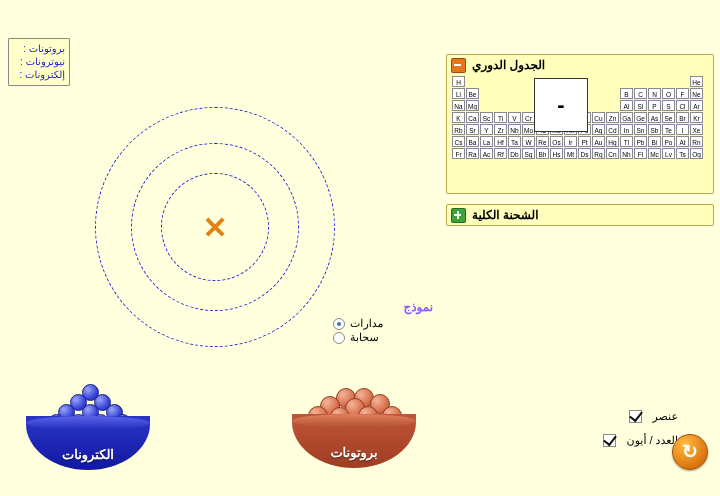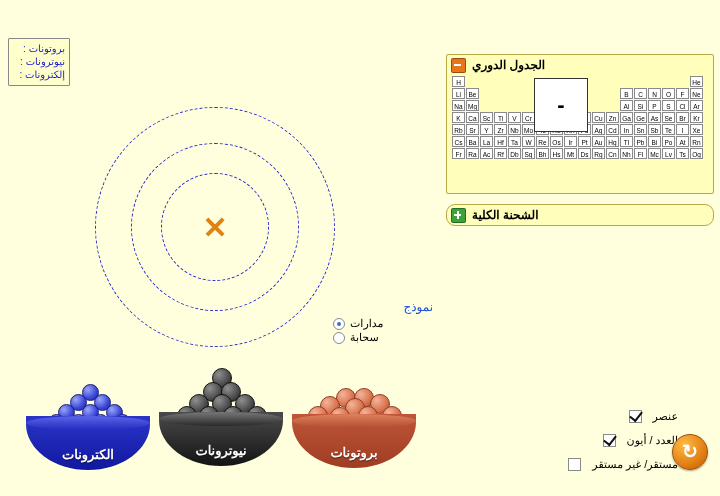--- a/index.html
+++ b/index.html
@@ -83,23 +83,23 @@
   
   .model-box {
     position: absolute;
     left: 333px; top: 300px;
     width: 100px;
     text-align: right;
     direction: rtl;
   }
   .model-title {
     font-size: 12px;
-    color: #1d4ed8;
+    color: #8b5cf6;
     margin: 0 0 3px 0;
-    font-weight: normal;
+    font-weight: bold;
   }
   .radio-row {
     display: flex;
     flex-direction: row-reverse;
     align-items: center;
     justify-content: flex-start;
     gap: 5px;
     margin-bottom: 1px;
   }
   .radio-row .lbl {
@@ -283,21 +283,21 @@
     border: 1px solid #333;
     background: #fff;
     font-size: 22px;
     font-weight: bold;
     line-height: 52px;
     text-align: center;
     z-index: 3;
     color: #000;
   }
 
-  .acc.charge { top: 188px; height: 22px; border-radius: 9px; }
+  .acc.charge { top: 188px; height: 22px; }
   .acc.mass   { top: 281px; height: 22px; }
 
   
   .checks {
     position: absolute;
     left: 2px; top: 388px;
     width: 230px;
   }
   .check-row {
     display: flex;
@@ -404,38 +404,20 @@
           <div class="ball p" style="left:38px; top:45px;"></div>
           <div class="ball p" style="left:66px; top:44px;"></div>
           <div class="ball p" style="left:90px; top:44px;"></div>
         </div>
         <div class="bowl">
           <div class="rim"></div>
         </div>
         <div class="bowl-label">بروتونات</div>
       </div>
 
-      <div class="bucket b2 neutron">
-        <div class="ball-field">
-          <div class="ball n" style="left:53px; top:8px;"></div>
-          <div class="ball n" style="left:44px; top:22px;"></div>
-          <div class="ball n" style="left:62px; top:22px;"></div>
-          <div class="ball n" style="left:30px; top:34px;"></div>
-          <div class="ball n" style="left:53px; top:34px;"></div>
-          <div class="ball n" style="left:76px; top:34px;"></div>
-          <div class="ball n" style="left:18px; top:46px;"></div>
-          <div class="ball n" style="left:40px; top:46px;"></div>
-          <div class="ball n" style="left:64px; top:46px;"></div>
-          <div class="ball n" style="left:88px; top:46px;"></div>
-        </div>
-        <div class="bowl">
-          <div class="rim"></div>
-        </div>
-        <div class="bowl-label">نيوترونات</div>
-      </div>
 
       <div class="bucket b3 electron">
         <div class="ball-field">
           <div class="ball e" style="left:56px; top:20px;"></div>
           <div class="ball e" style="left:44px; top:30px;"></div>
           <div class="ball e" style="left:68px; top:30px;"></div>
           <div class="ball e" style="left:32px; top:40px;"></div>
           <div class="ball e" style="left:56px; top:40px;"></div>
           <div class="ball e" style="left:80px; top:40px;"></div>
           <div class="ball e" style="left:22px; top:50px;"></div>
@@ -601,23 +583,19 @@
 
     <div class="checks">
       <div class="check-row">
         <span class="cb checked"></span>
         <span class="clbl">عنصر</span>
       </div>
       <div class="check-row">
         <span class="cb checked"></span>
         <span class="clbl">العدد / أيون</span>
       </div>
-      <div class="check-row">
-        <span class="cb"></span>
-        <span class="clbl">مستقر/ غير مستقر</span>
-      </div>
     </div>
 
     <div class="reset">
       <span class="glyph">↻</span>
     </div>
   </div>
 </div>
 
 </body></html>

